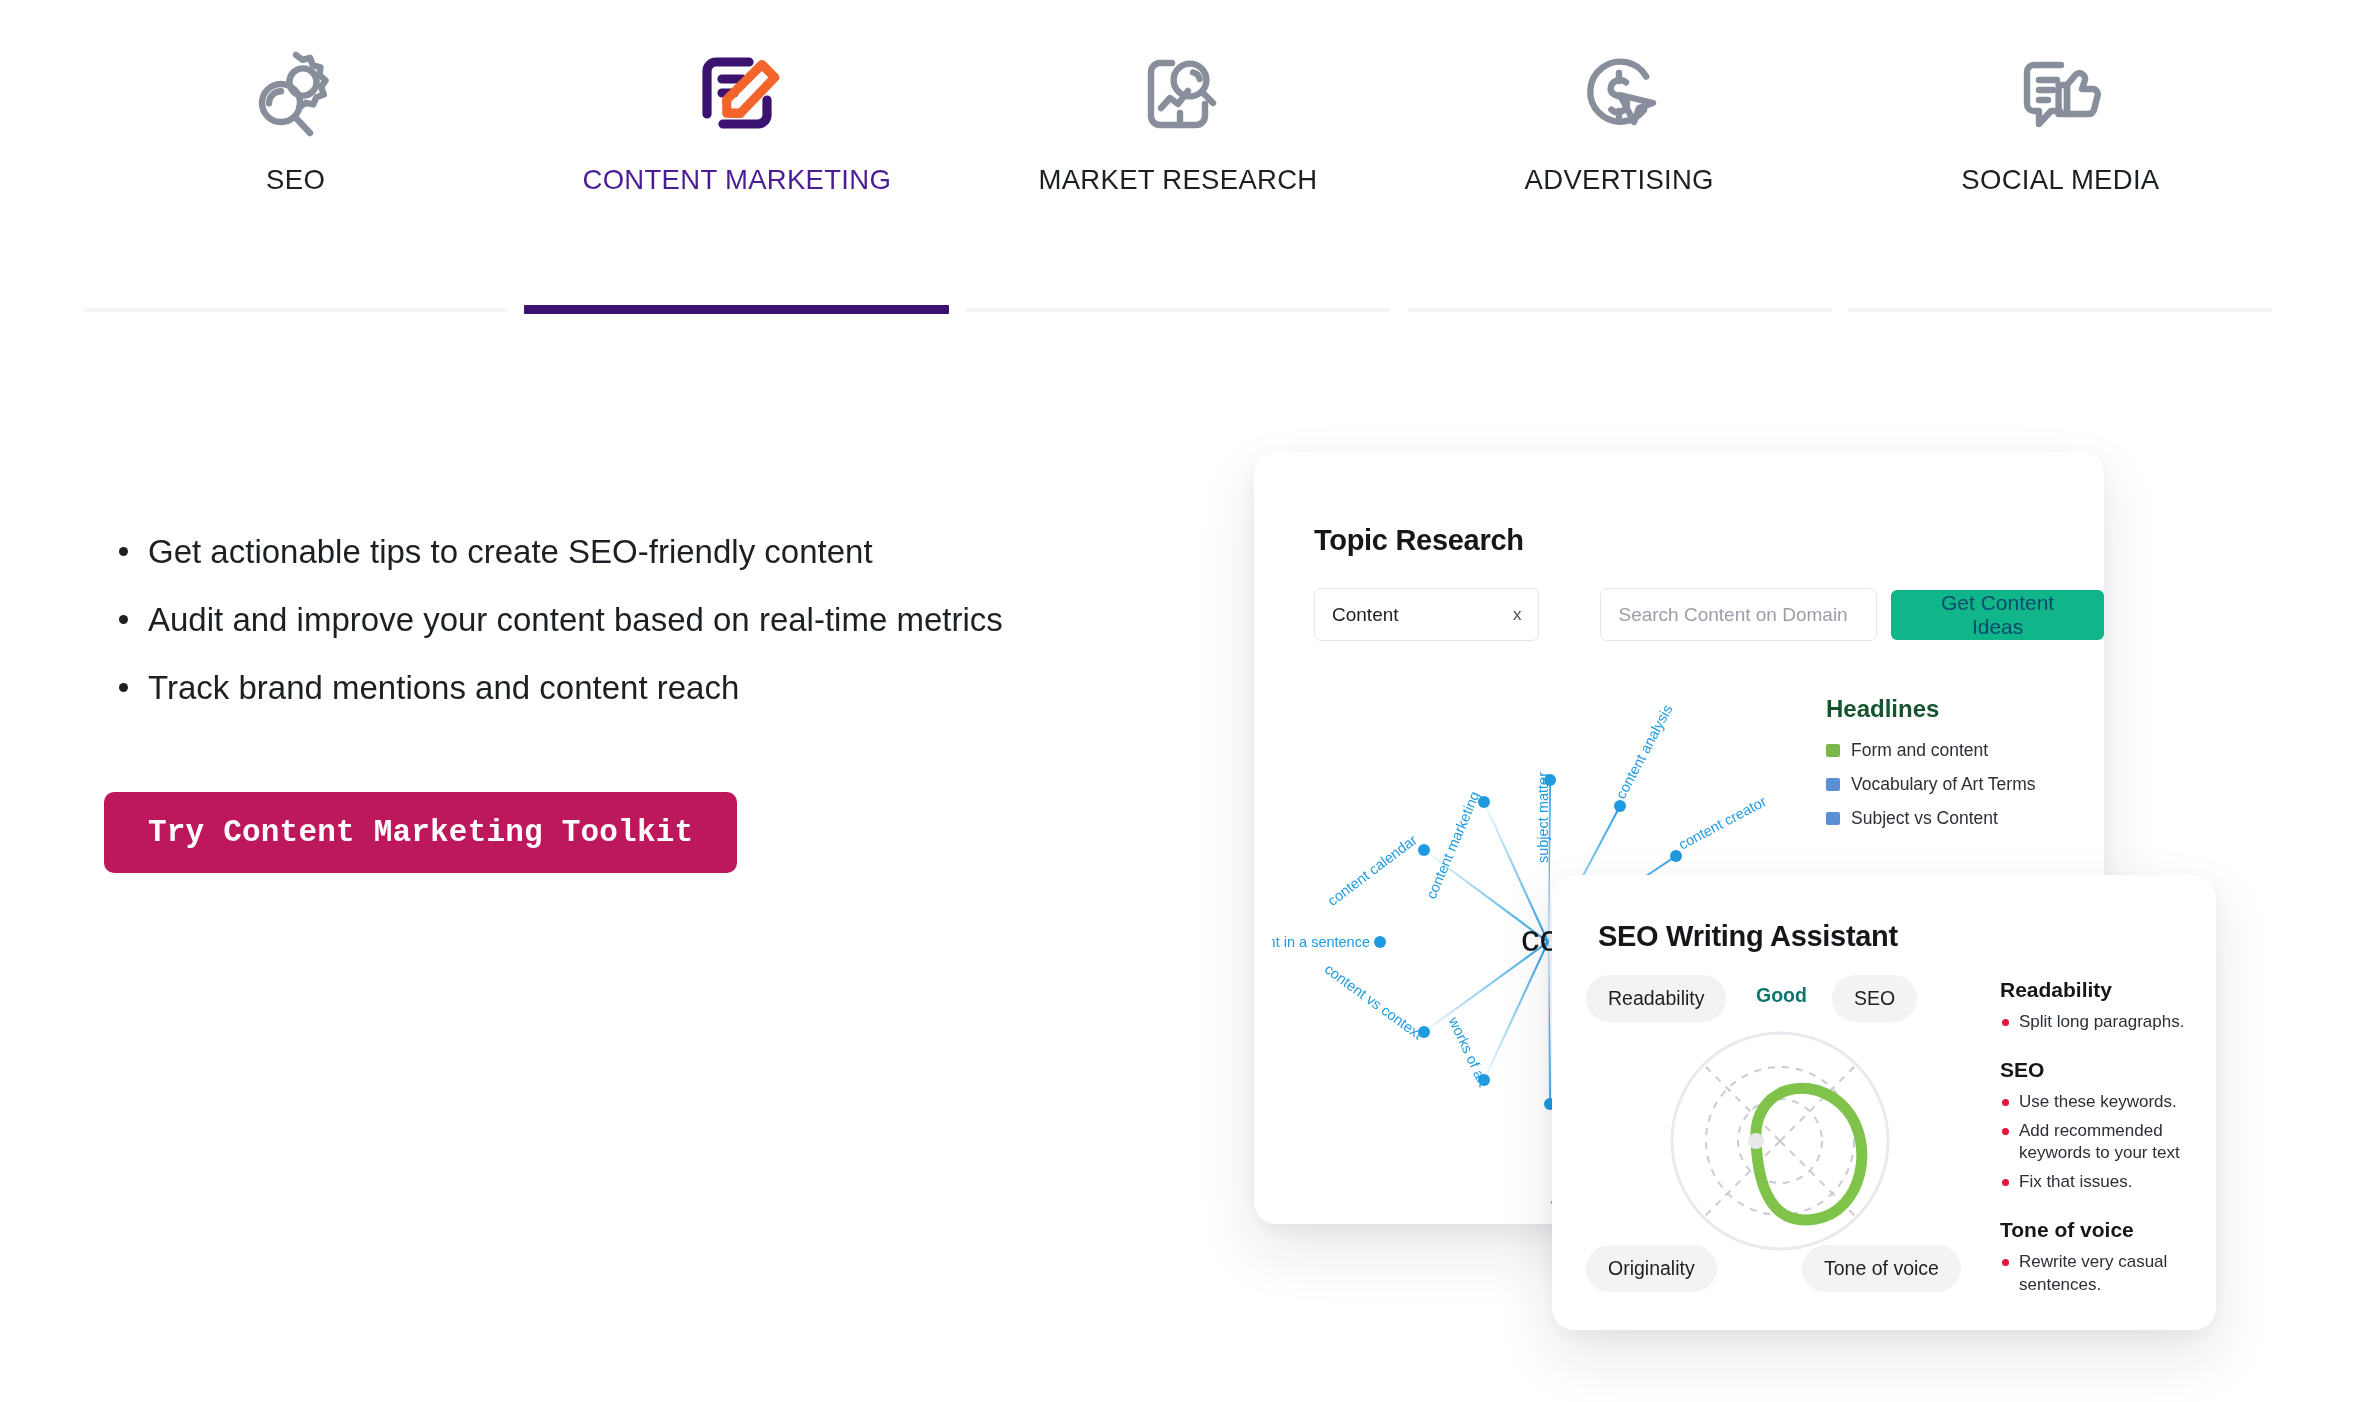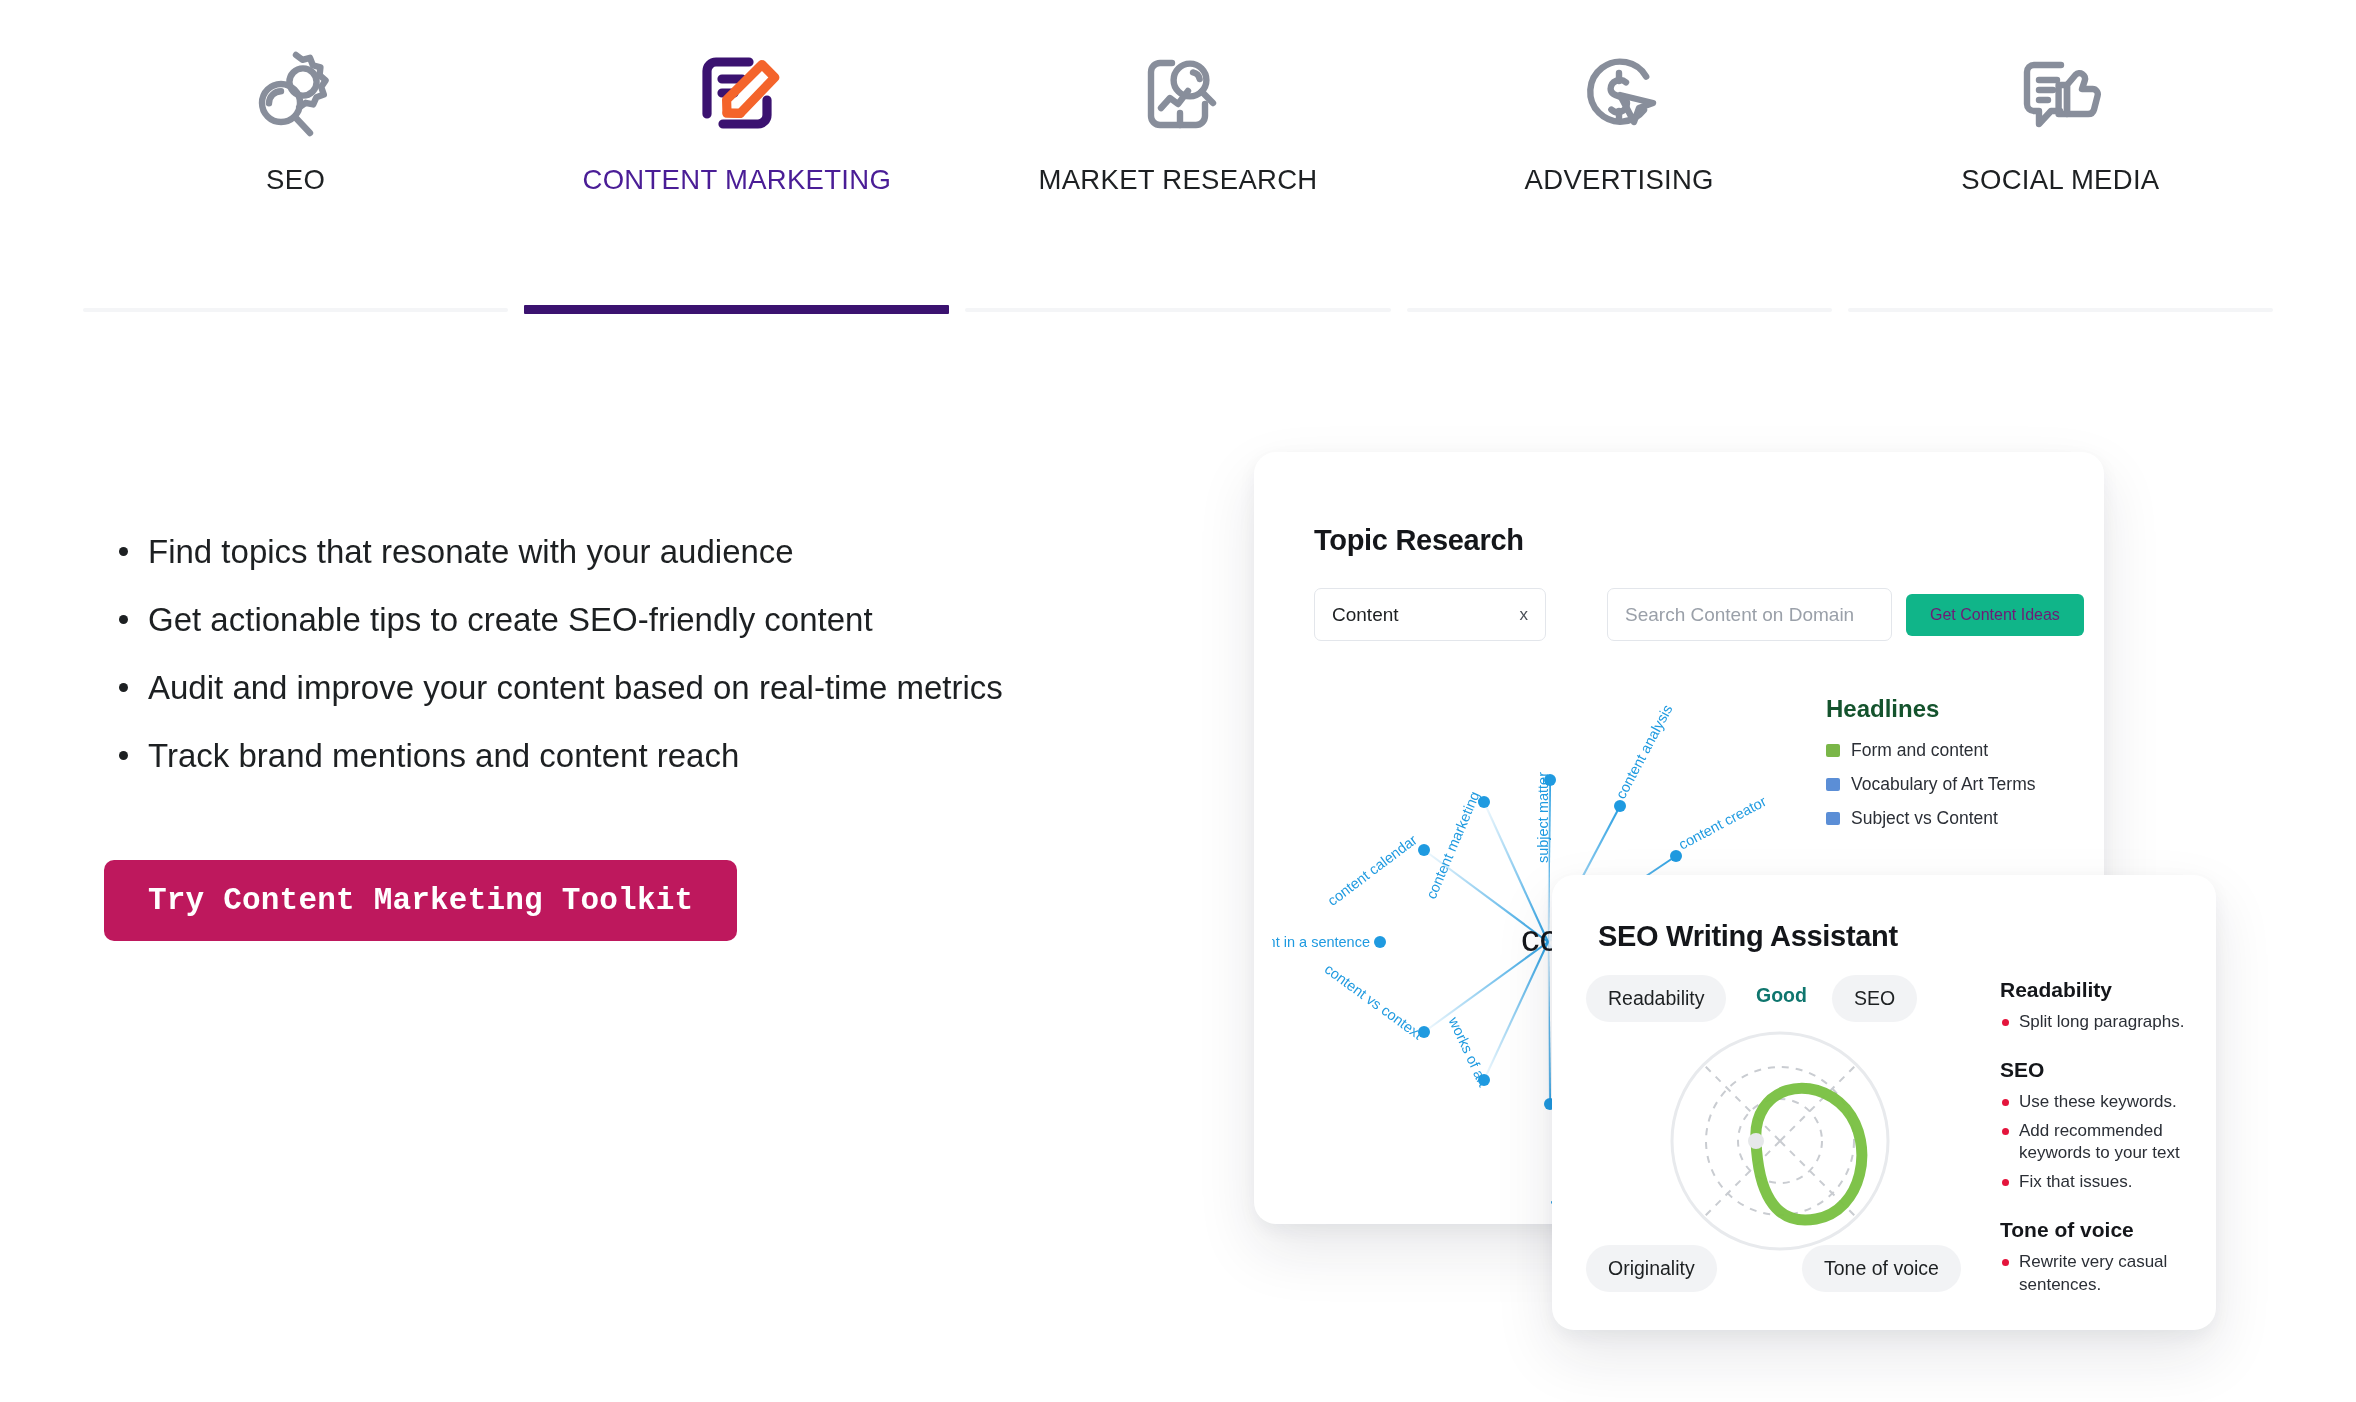--- a/index.html
+++ b/index.html
@@ -74,22 +74,22 @@
     background: #fff; display: flex; align-items: center; padding: 0 17px;
     justify-content: space-between; font-size: 19px; color: #1d2022;
   }
   .chip-x { font-size: 17px; color: #4a4f57; cursor: pointer; }
   .domaininput {
     width: 285px; height: 53px; border: 1px solid #e3e6eb; border-radius: 7px;
     background:#fff; display:flex; align-items:center; padding: 0 17px;
     font-size: 19px; color: #9aa0a9; margin-left: 47px;
   }
   .greenbtn {
-    height: 42px; background: #10b589; color:#701a75; border:none; border-radius: 6px;
-    padding: 0 24px; font-size: 16px; cursor: pointer;
+    height: 50px; background: #10b589; color:#0c4a6e; border:none; border-radius: 6px;
+    padding: 0 24px; font-size: 21px; cursor: pointer;
     font-family:"Liberation Sans", sans-serif; display:flex; align-items:center;
   }
 
   
   .mindmap { position: absolute; left: 18px; top: 228px; width: 560px; height: 530px; }
   .mindmap svg { display:block; }
   .mm-center {
     position: absolute; left: 249px; top: 238px;
     font-size: 37px; color: #14161a; font-family:"Liberation Sans", sans-serif;
   }
@@ -202,21 +202,20 @@
       </span>
       <span class="tab-label">SOCIAL MEDIA</span>
       <span class="tab-underline"></span>
     </div>
 
   </div>
 
   <div class="left">
 
     <ul class="bullets">
-      <li>Find topics that resonate with your audience</li>
       <li>Get actionable tips to create SEO-friendly content</li>
       <li>Audit and improve your content based on real-time metrics</li>
       <li>Track brand mentions and content reach</li>
     </ul>
 
     <button class="cta">Try Content Marketing Toolkit</button>
   </div>
 
   <div class="right">
 

